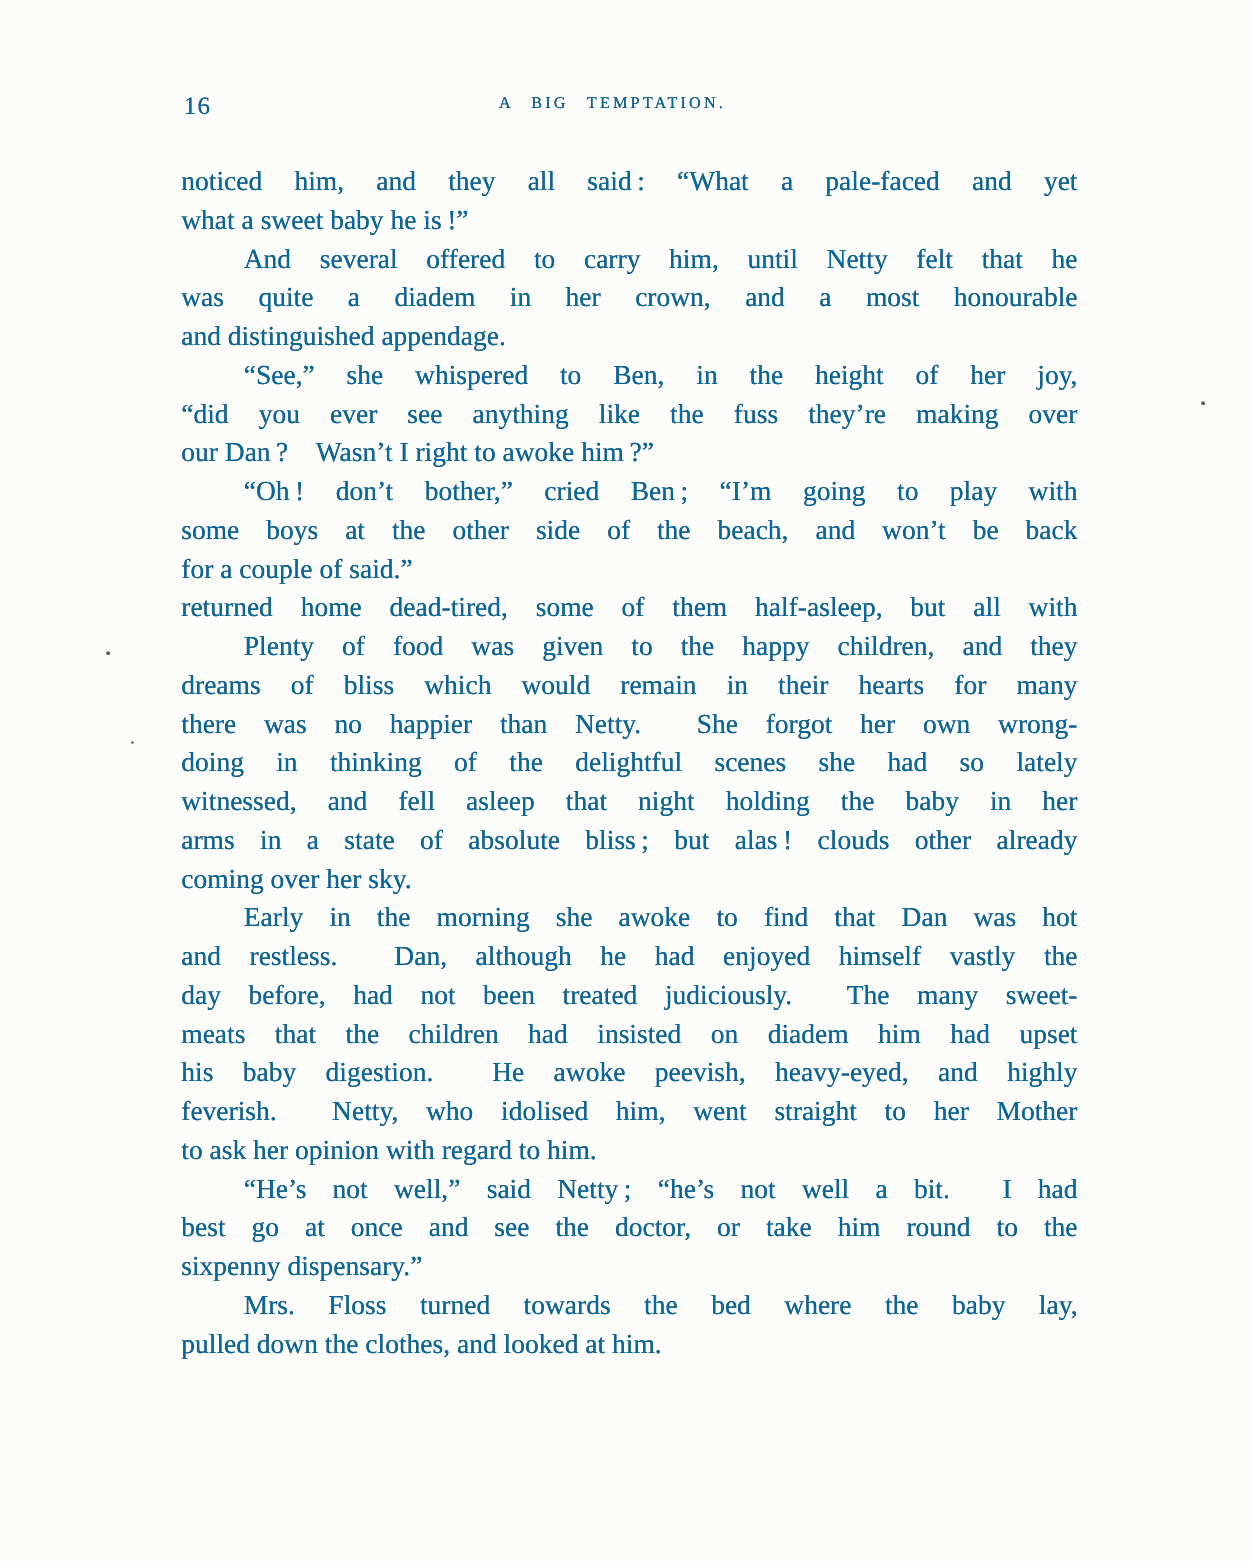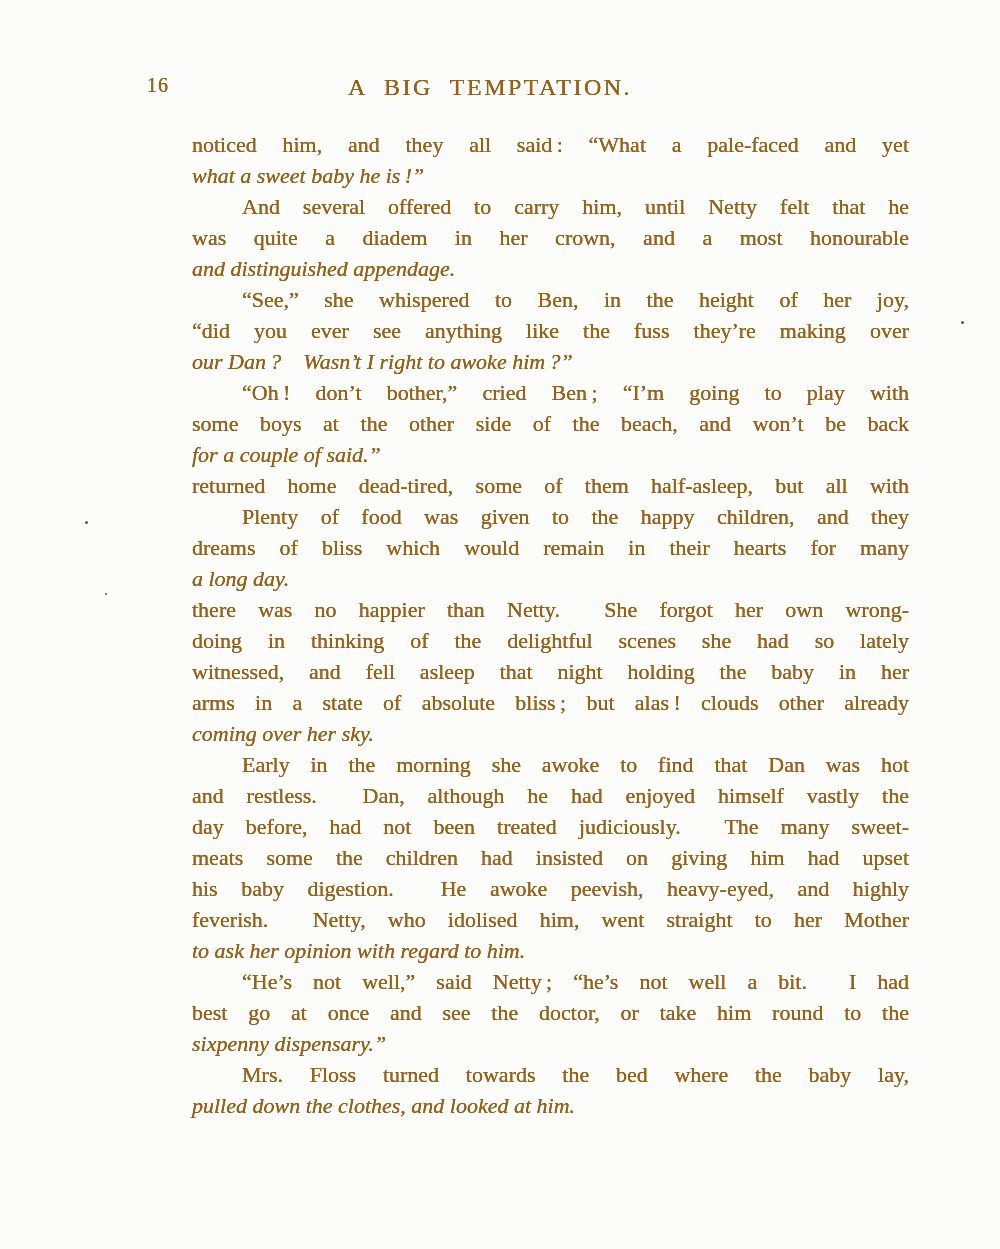--- a/index.html
+++ b/index.html
@@ -2,59 +2,58 @@
 <html><head>
 <meta charset="utf-8">
 <style>
   html, body { margin: 0; padding: 0; background: #ffffff; }
   .page {
     position: relative;
     width: 1000px;
     height: 1249px;
     background: #fcfcfb;
     font-family: "Liberation Serif", serif;
-    color: #a16207;
+    color: #0369a1;
     overflow: hidden;
   }
   .page-number {
     position: absolute;
     left: 147px;
     top: 74px;
     font-size: 20px;
     letter-spacing: 1px;
     text-shadow: 0 0 0.5px rgba(25,25,25,0.85);
   }
   .running-title {
     position: absolute;
     left: 145px;
     top: 74px;
     width: 690px;
     text-align: center;
-    font-size: 24px;
+    font-size: 13px;
     letter-spacing: 2.5px;
     word-spacing: 9px;
     text-shadow: 0 0 0.5px rgba(25,25,25,0.85);
   }
   .text-block {
     position: absolute;
     left: 145px;
     top: 129px;
     width: 717px;
     font-size: 22px;
     line-height: 31px;
     text-shadow: 0 0 0.5px rgba(25,25,25,0.8);
-    margin-left: 47px;
   }
   .para { margin: 0; }
   .line {
     text-align: justify;
     text-align-last: justify;
     height: 31px;
   }
-  .line.last { text-align-last: left; font-style: italic; }
+  .line.last { text-align-last: left; }
   .line.indent { text-indent: 50px; font-family: Liberation Serif, serif; }
   .speck {
     position: absolute;
     background: #555;
     border-radius: 50%;
     width: 3px;
     height: 3px;
   }
   .speck.s1 { left: 85px;  top: 521px; }
   .speck.s2 { left: 105px; top: 593px; width: 2px; height: 2px; }
@@ -83,34 +82,33 @@
       </div>
       <div class="para">
         <div class="line indent">“Oh ! don’t bother,” cried Ben ; “I’m going to play with</div>
         <div class="line">some boys at the other side of the beach, and won’t be back</div>
         <div class="line last">for a couple of said.”</div>
       </div>
       <div class="para">
         <div class="line">returned home dead-tired, some of them half-asleep, but all with</div>
         <div class="line indent">Plenty of food was given to the happy children, and they</div>
         <div class="line">dreams of bliss which would remain in their hearts for many</div>
-        <div class="line last">a long day.</div>
       </div>
       <div class="para">
         <div class="line">there was no happier than Netty.&nbsp; She forgot her own wrong-</div>
         <div class="line">doing in thinking of the delightful scenes she had so lately</div>
         <div class="line">witnessed, and fell asleep that night holding the baby in her</div>
         <div class="line">arms in a state of absolute bliss ; but alas ! clouds other already</div>
         <div class="line last">coming over her sky.</div>
       </div>
       <div class="para">
         <div class="line indent">Early in the morning she awoke to find that Dan was hot</div>
         <div class="line">and restless.&nbsp; Dan, although he had enjoyed himself vastly the</div>
         <div class="line">day before, had not been treated judiciously.&nbsp; The many sweet-</div>
-        <div class="line">meats some the children had insisted on giving him had upset</div>
+        <div class="line">meats that the children had insisted on diadem him had upset</div>
         <div class="line">his baby digestion.&nbsp; He awoke peevish, heavy-eyed, and highly</div>
         <div class="line">feverish.&nbsp; Netty, who idolised him, went straight to her Mother</div>
         <div class="line last">to ask her opinion with regard to him.</div>
       </div>
       <div class="para">
         <div class="line indent">“He’s not well,” said Netty ; “he’s not well a bit.&nbsp; I had</div>
         <div class="line">best go at once and see the doctor, or take him round to the</div>
         <div class="line last">sixpenny dispensary.”</div>
       </div>
       <div class="para">

